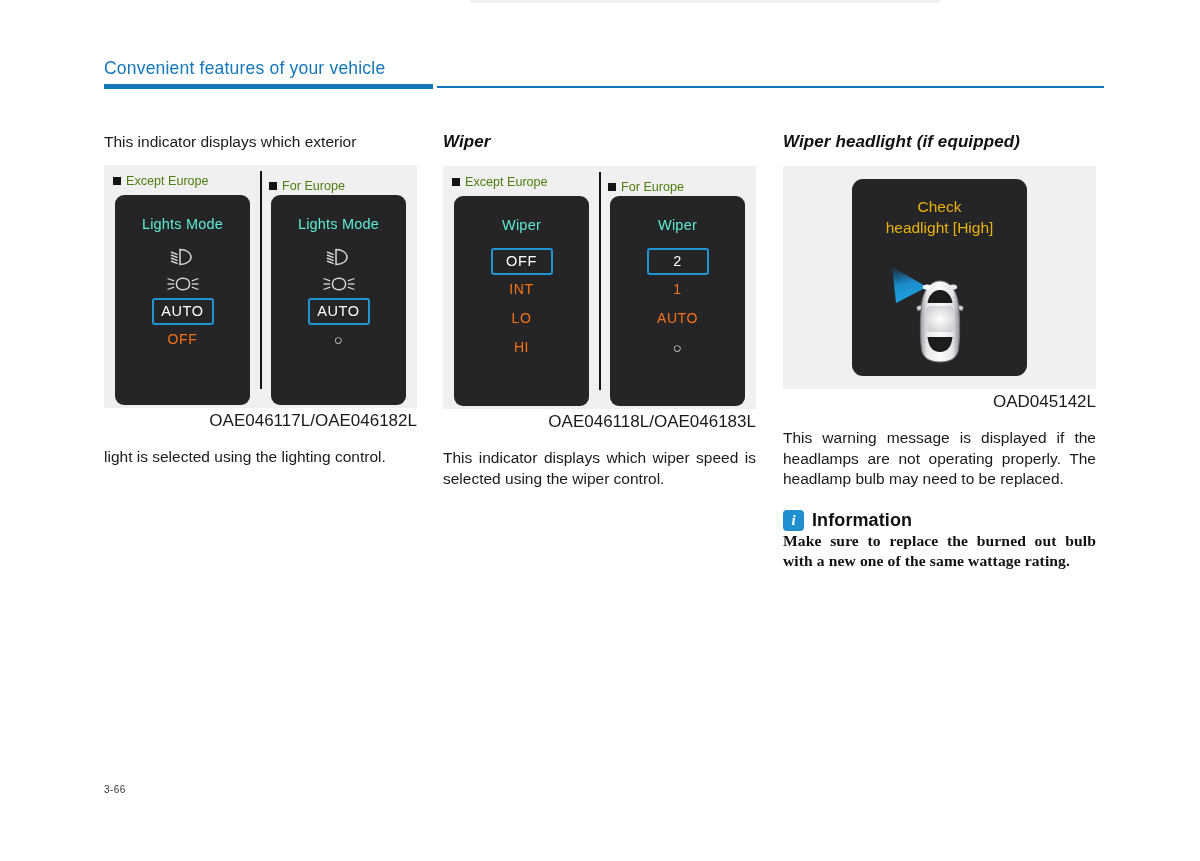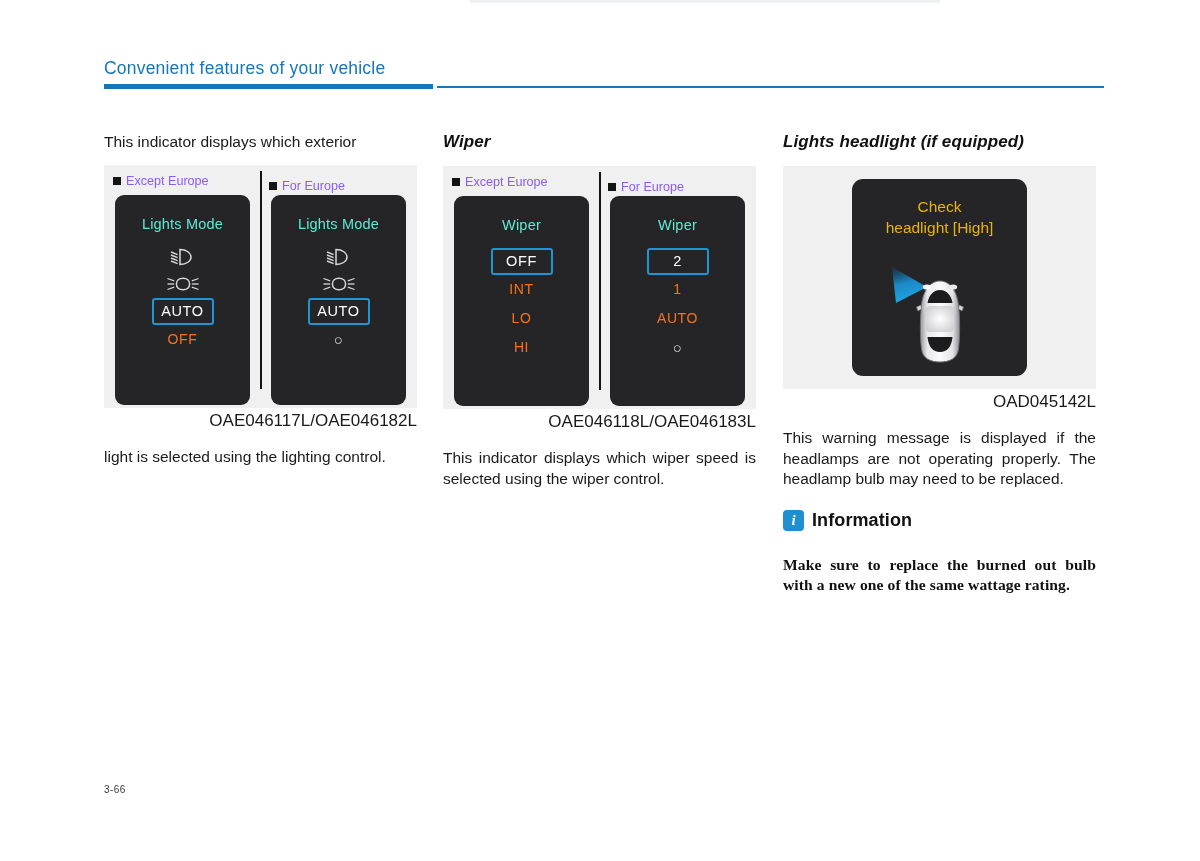--- a/index.html
+++ b/index.html
@@ -105,21 +105,21 @@
     position: absolute;
     left: 156px;
     top: 6px;
     width: 2px;
     height: 218px;
     background: #141414;
   }
   .fig-label {
     position: absolute;
     font-size: 12.6px;
-    color: #8b5cf6;
+    color: #4d7c0f;
     display: flex;
     align-items: center;
     gap: 5px;
     white-space: nowrap;
   }
   .bullet-square {
     width: 8px;
     height: 8px;
     background: #141414;
     display: inline-block;
@@ -243,21 +243,21 @@
     text-align: center;
   }
   .info-title {
     font-size: 18px;
     font-weight: bold;
     color: #111111;
     font-family: "Liberation Sans", sans-serif;
     letter-spacing: 0.1px;
   }
   .info-body {
-    margin-top: 24px;
+    margin-top: 0;
     font-family: "Liberation Serif", serif;
     font-weight: bold;
     font-size: 15.6px;
     line-height: 20.5px;
     color: #111111;
     text-align: justify;
     text-align-last: left;
     letter-spacing: 0.1px;
   }
 
@@ -410,21 +410,21 @@
       </div>
     </div>
 
     <div class="caption">OAE046118L/OAE046183L</div>
 
     <div class="body-text last-line-left" style="margin-top:16px;">This indicator displays which wiper speed is selected using the wiper control.</div>
   </div>
 
   <div class="col col-3">
 
-    <div class="sub-head">Lights headlight (if equipped)</div>
+    <div class="sub-head">Wiper headlight (if equipped)</div>
 
     <div class="figure figure-single" style="margin-top:14px;">
       <div class="lcd lcd-wide">
         <div class="lcd-wide-title">
           <div>Check</div>
           <div>headlight [High]</div>
         </div>
         <div class="car-art">
           <svg width="120" height="116" viewBox="0 0 120 116">
             <defs>

